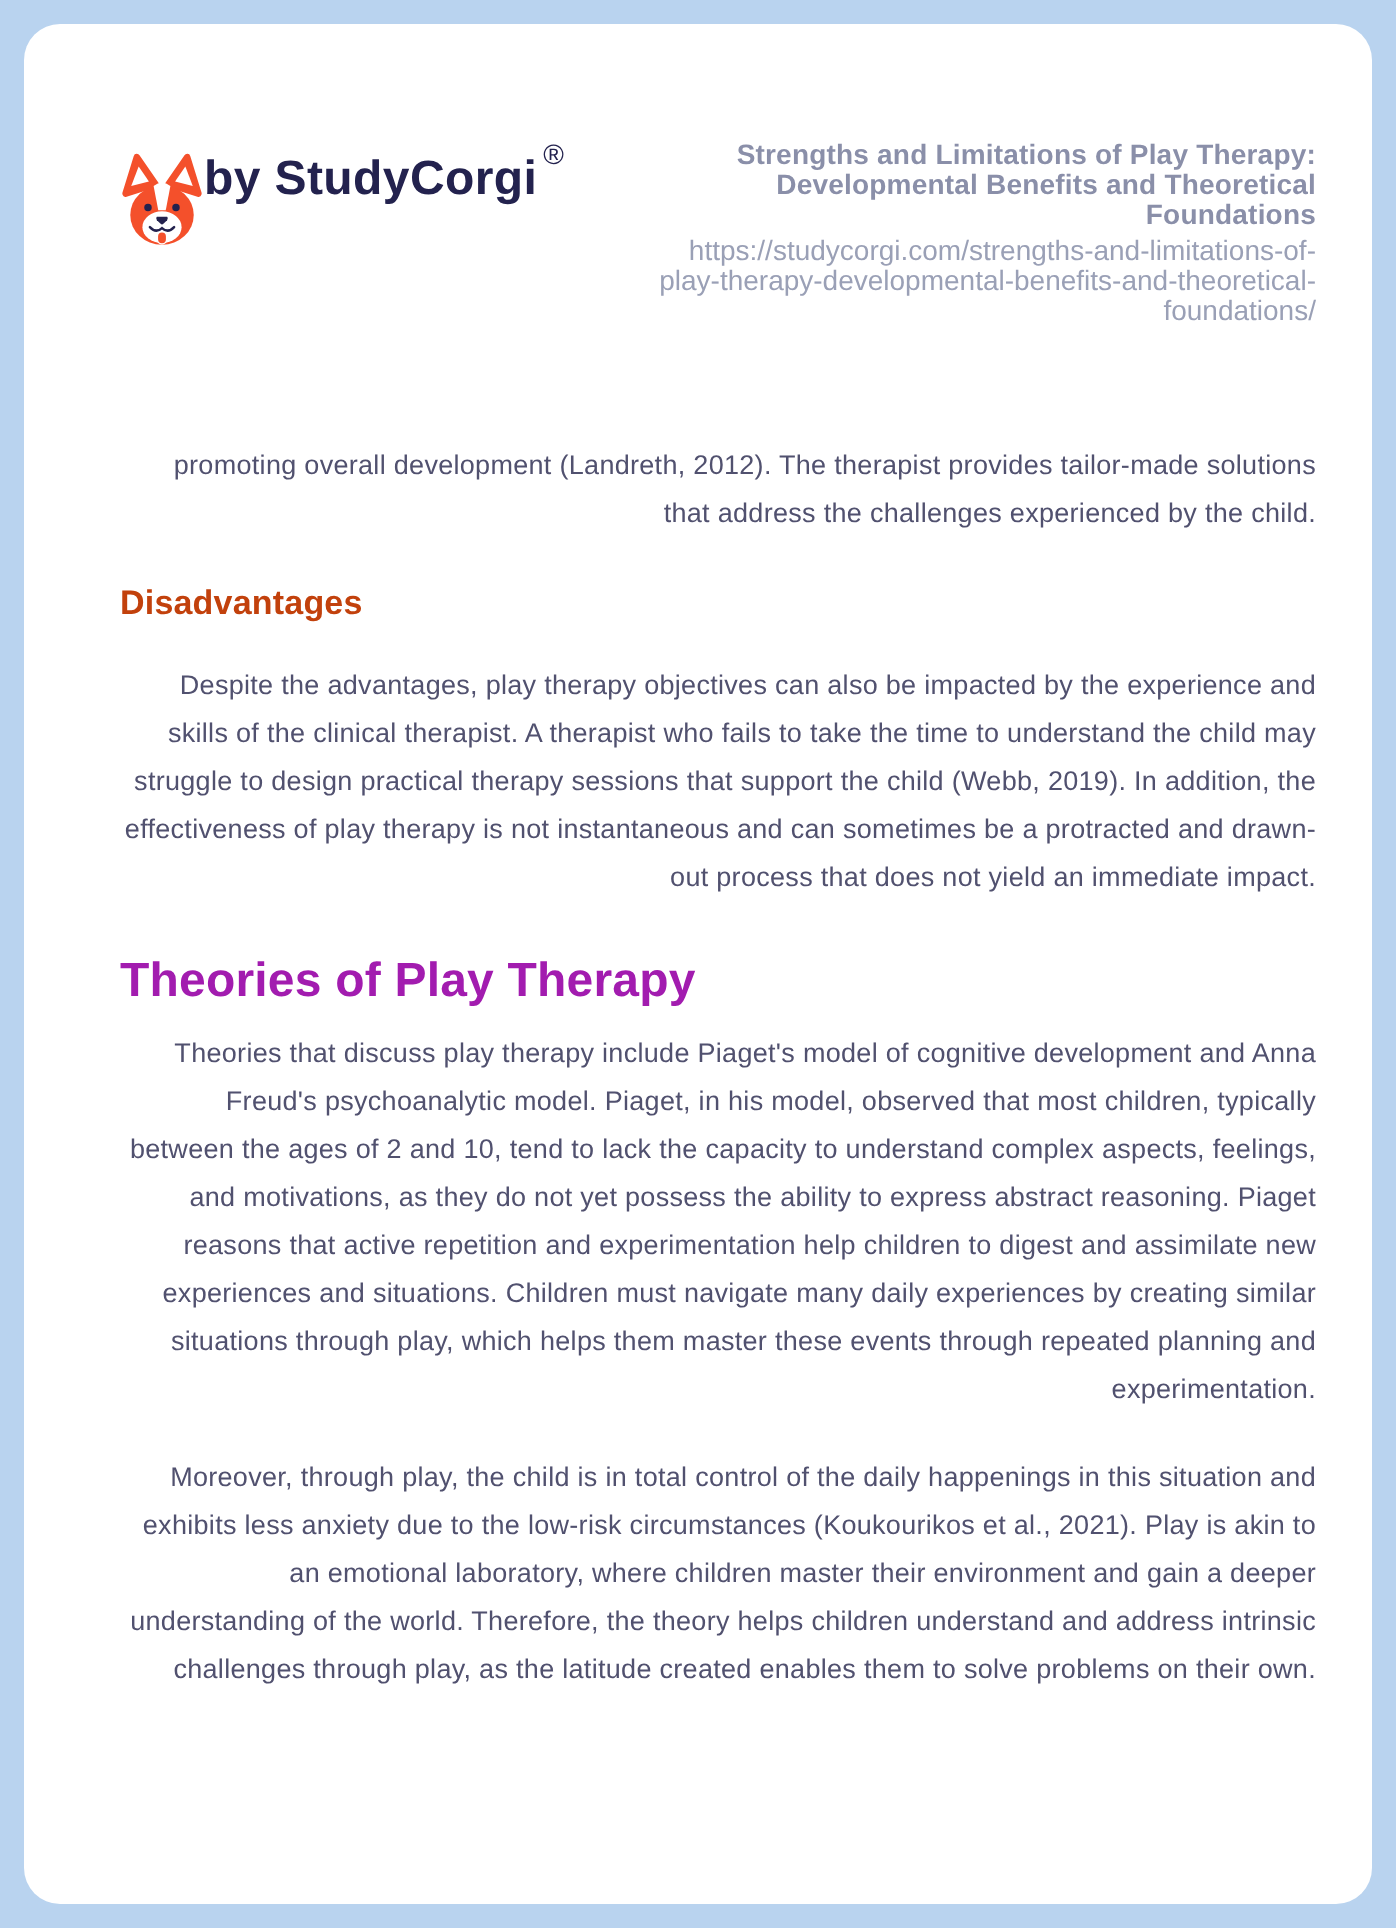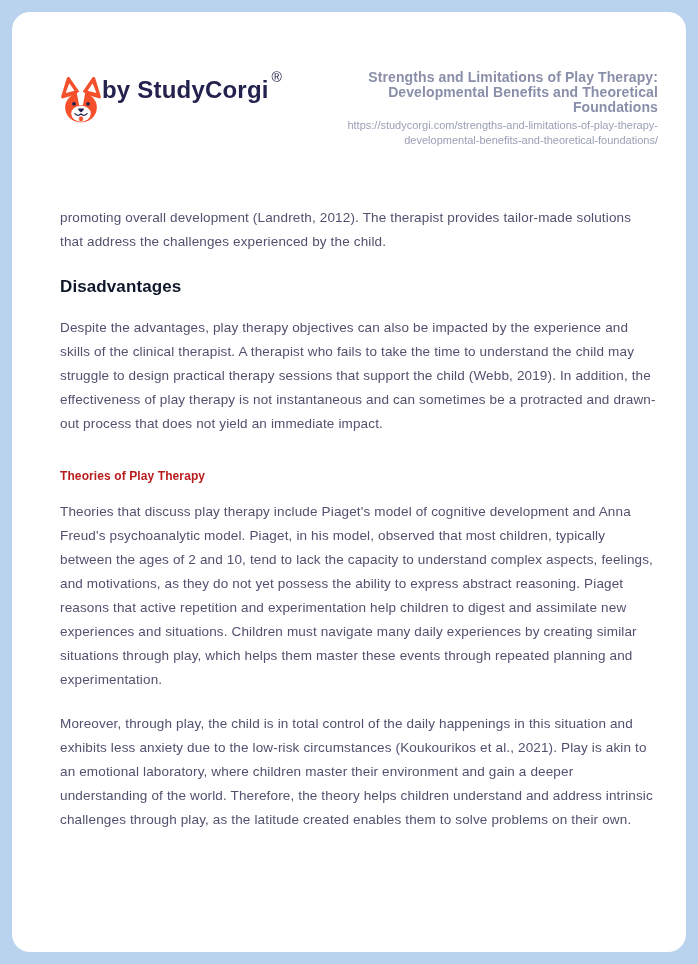--- a/index.html
+++ b/index.html
@@ -53,50 +53,51 @@
   .doc-title {
     font-size: 14px;
     font-weight: bold;
     line-height: 15px;
     color: #8a8fa9;
     letter-spacing: 0.1px;
   }
   .doc-url {
     display: block;
     margin-top: 3px;
-    font-size: 11px;
+    font-size: 14px;
     line-height: 15px;
     color: #9aa0b6;
     text-decoration: none;
     overflow-wrap: break-word;
     cursor: pointer;
   }
   
   .article {
     margin-top: 58px;
     width: 598px;
     color: #51516f;
   }
   .article p {
     font-size: 13.5px;
     line-height: 24px;
     letter-spacing: 0.15px;
     margin: 0 0 20px 0;
+    text-align: right;
   }
   .article h2 {
-    font-size: 12px;
+    font-size: 24px;
     line-height: 28px;
-    color: #b91c1c;
+    color: #a21caf;
     letter-spacing: 0.1px;
     margin: 26px 0 10px 0;
   }
   .article h3 {
     font-size: 17px;
     line-height: 26px;
-    color: #0f172a;
+    color: #c2410c;
     letter-spacing: 0.1px;
     margin: 20px 0 16px 0;
   }
 </style>
 </head>
 <body>
 
 <div class="card">
 
   <div class="header">

